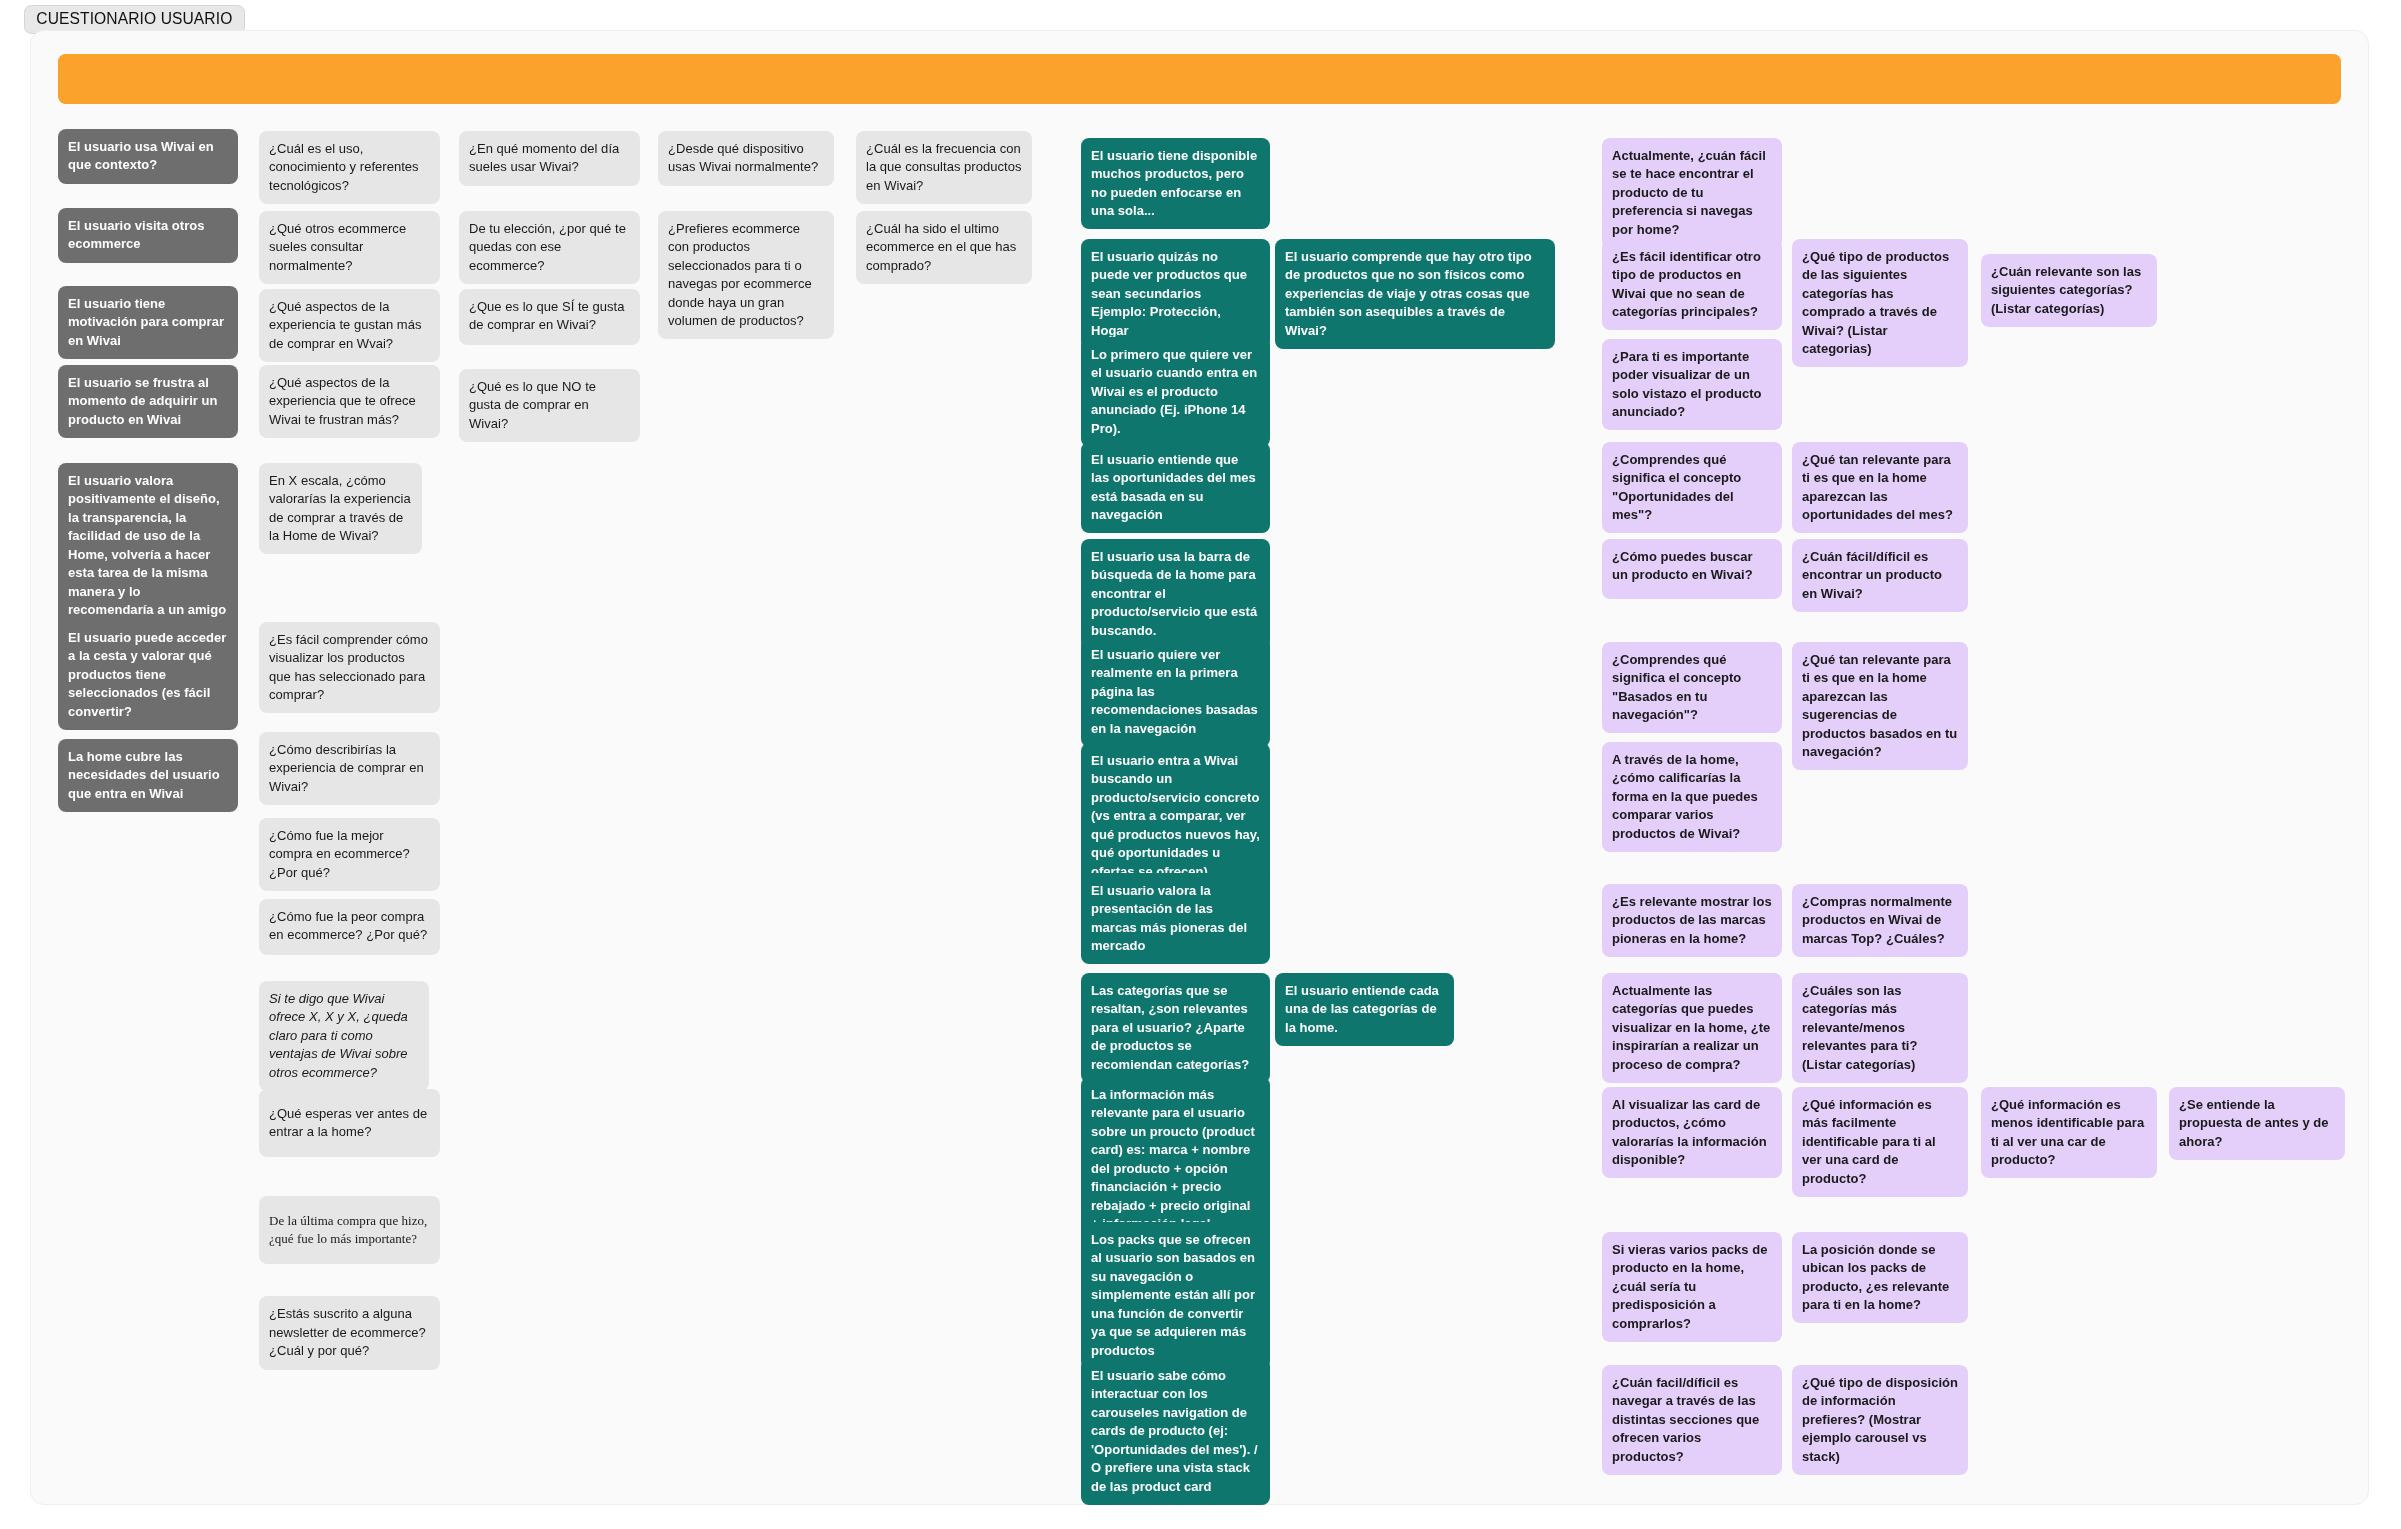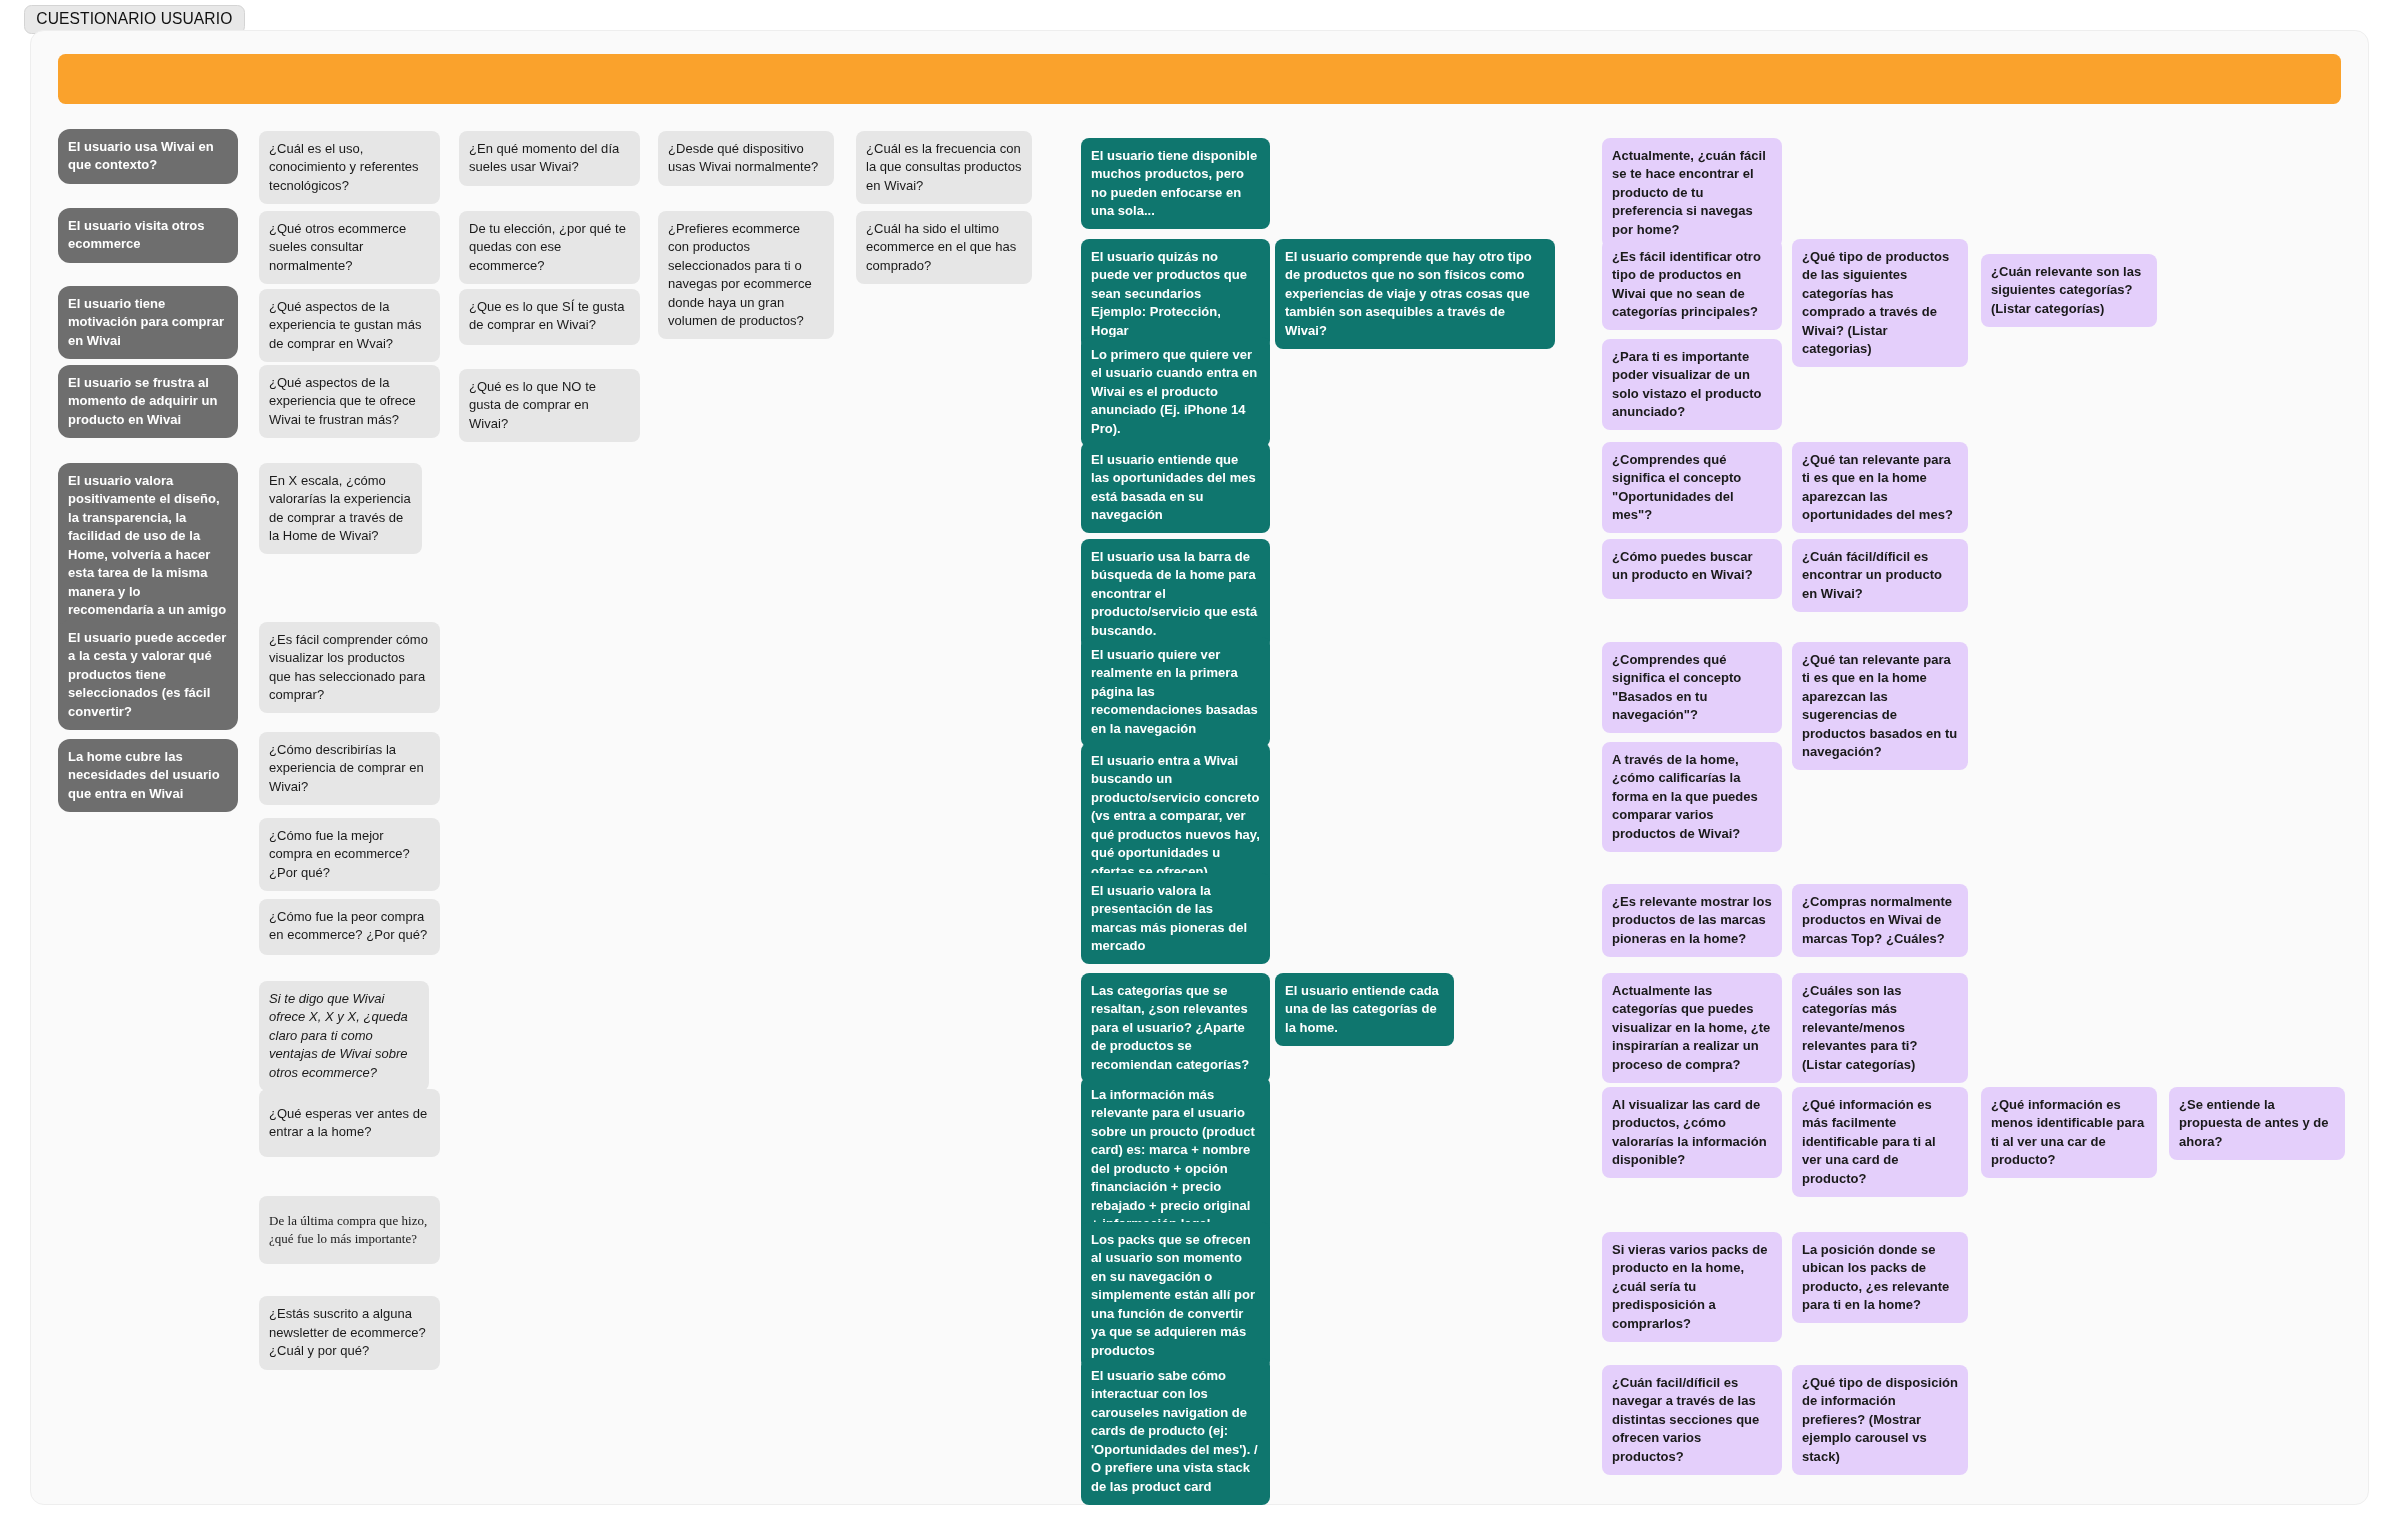--- a/index.html
+++ b/index.html
@@ -49,21 +49,21 @@
   .card {
     position: absolute;
     border-radius: 8.1px;
     padding: 8.8px 10px;
     font-size: 13px;
     line-height: 1.42;
     letter-spacing: 0.03px;
     white-space: pre-line;
     overflow: hidden;
   }
-  .card.gray   { background: #6e6e6e; color: #ffffff; font-weight: 600; border-radius: 12px; }
+  .card.gray   { background: #6e6e6e; color: #ffffff; font-weight: 600; }
   .card.light  { background: #e6e6e6; color: #1a1a1a; font-weight: 400; }
   .card.purple { background: #0f766e; color: #ffffff; font-weight: 600; }
   .card.lav    { background: #e4cffb; color: #1a1a1a; font-weight: 600; }
   .card.vcenter { display: flex; align-items: center; }
 </style>
 </head>
 <body>
 
 <div id="board">
 
@@ -106,21 +106,21 @@
       <div class="card purple vcenter" style="left: 1081px; top: 239px; width: 189px; min-height: 63px;">El usuario quizás no puede ver productos que sean secundarios
 Ejemplo: Protección, Hogar</div>
       <div class="card purple vcenter" style="left: 1081px; top: 337px; width: 189px; min-height: 68px;">Lo primero que quiere ver el usuario cuando entra en Wivai es el producto anunciado (Ej. iPhone 14 Pro).</div>
       <div class="card purple" style="left: 1081px; top: 442px; width: 189px; min-height: 60px;">El usuario entiende que las oportunidades del mes está basada en su navegación</div>
       <div class="card purple vcenter" style="left: 1081px; top: 539px; width: 189px; min-height: 68px;">El usuario usa la barra de búsqueda de la home para encontrar el producto/servicio que está buscando.</div>
       <div class="card purple vcenter" style="left: 1081px; top: 637px; width: 189px; min-height: 68px;">El usuario quiere ver realmente en la primera página las recomendaciones basadas en la navegación</div>
       <div class="card purple vcenter" style="left: 1081px; top: 743px; width: 189px; min-height: 99px;">El usuario entra a Wivai buscando un producto/servicio concreto (vs entra a comparar, ver qué productos nuevos hay, qué oportunidades u ofertas se ofrecen).</div>
       <div class="card purple vcenter" style="left: 1081px; top: 873px; width: 189px; min-height: 63px;">El usuario valora la presentación de las marcas más pioneras del mercado</div>
       <div class="card purple vcenter" style="left: 1081px; top: 973px; width: 189px; min-height: 70px;">Las categorías que se resaltan, ¿son relevantes para el usuario? ¿Aparte de productos se recomiendan categorías?</div>
       <div class="card purple vcenter" style="left: 1081px; top: 1077px; width: 189px; min-height: 124px;">La información más relevante para el usuario sobre un proucto (product card) es: marca + nombre del producto + opción financiación + precio rebajado + precio original + información legal.</div>
-      <div class="card purple vcenter" style="left: 1081px; top: 1222px; width: 189px; min-height: 111px;">Los packs que se ofrecen al usuario son momento en su navegación o simplemente están allí por una función de convertir ya que se adquieren más productos</div>
+      <div class="card purple vcenter" style="left: 1081px; top: 1222px; width: 189px; min-height: 111px;">Los packs que se ofrecen al usuario son basados en su navegación o simplemente están allí por una función de convertir ya que se adquieren más productos</div>
       <div class="card purple vcenter" style="left: 1081px; top: 1358px; width: 189px; min-height: 113px;">El usuario sabe cómo interactuar con los carouseles navigation de cards de producto (ej: 'Oportunidades del mes'). / O prefiere una vista stack de las product card</div>
       <div class="card purple vcenter" style="left: 1275px; top: 239px; width: 280px; min-height: 63px;">El usuario comprende que hay otro tipo de productos que no son físicos como experiencias de viaje y otras cosas que también son asequibles a través de Wivai?</div>
       <div class="card purple vcenter" style="left: 1275px; top: 973px; width: 179px; min-height: 70px;">El usuario entiende cada una de las categorías de la home.</div>
       <div class="card lav vcenter" style="left: 1602px; top: 138px; width: 180px; min-height: 69px;">Actualmente, ¿cuán fácil se te hace encontrar el producto de tu preferencia si navegas por home?</div>
       <div class="card lav vcenter" style="left: 1602px; top: 239px; width: 180px; min-height: 69px;">¿Es fácil identificar otro tipo de productos en Wivai que no sean de categorías principales?</div>
       <div class="card lav vcenter" style="left: 1602px; top: 339px; width: 180px; min-height: 63px;">¿Para ti es importante poder visualizar de un solo vistazo el producto anunciado?</div>
       <div class="card lav" style="left: 1602px; top: 442px; width: 180px; min-height: 60px;">¿Comprendes qué significa el concepto "Oportunidades del mes"?</div>
       <div class="card lav" style="left: 1602px; top: 539px; width: 180px; min-height: 60px;">¿Cómo puedes buscar un producto en Wivai?</div>
       <div class="card lav" style="left: 1602px; top: 642px; width: 180px; min-height: 60px;">¿Comprendes qué significa el concepto "Basados en tu navegación"?</div>
       <div class="card lav vcenter" style="left: 1602px; top: 742px; width: 180px; min-height: 69px;">A través de la home, ¿cómo calificarías la forma en la que puedes comparar varios productos de Wivai?</div>

